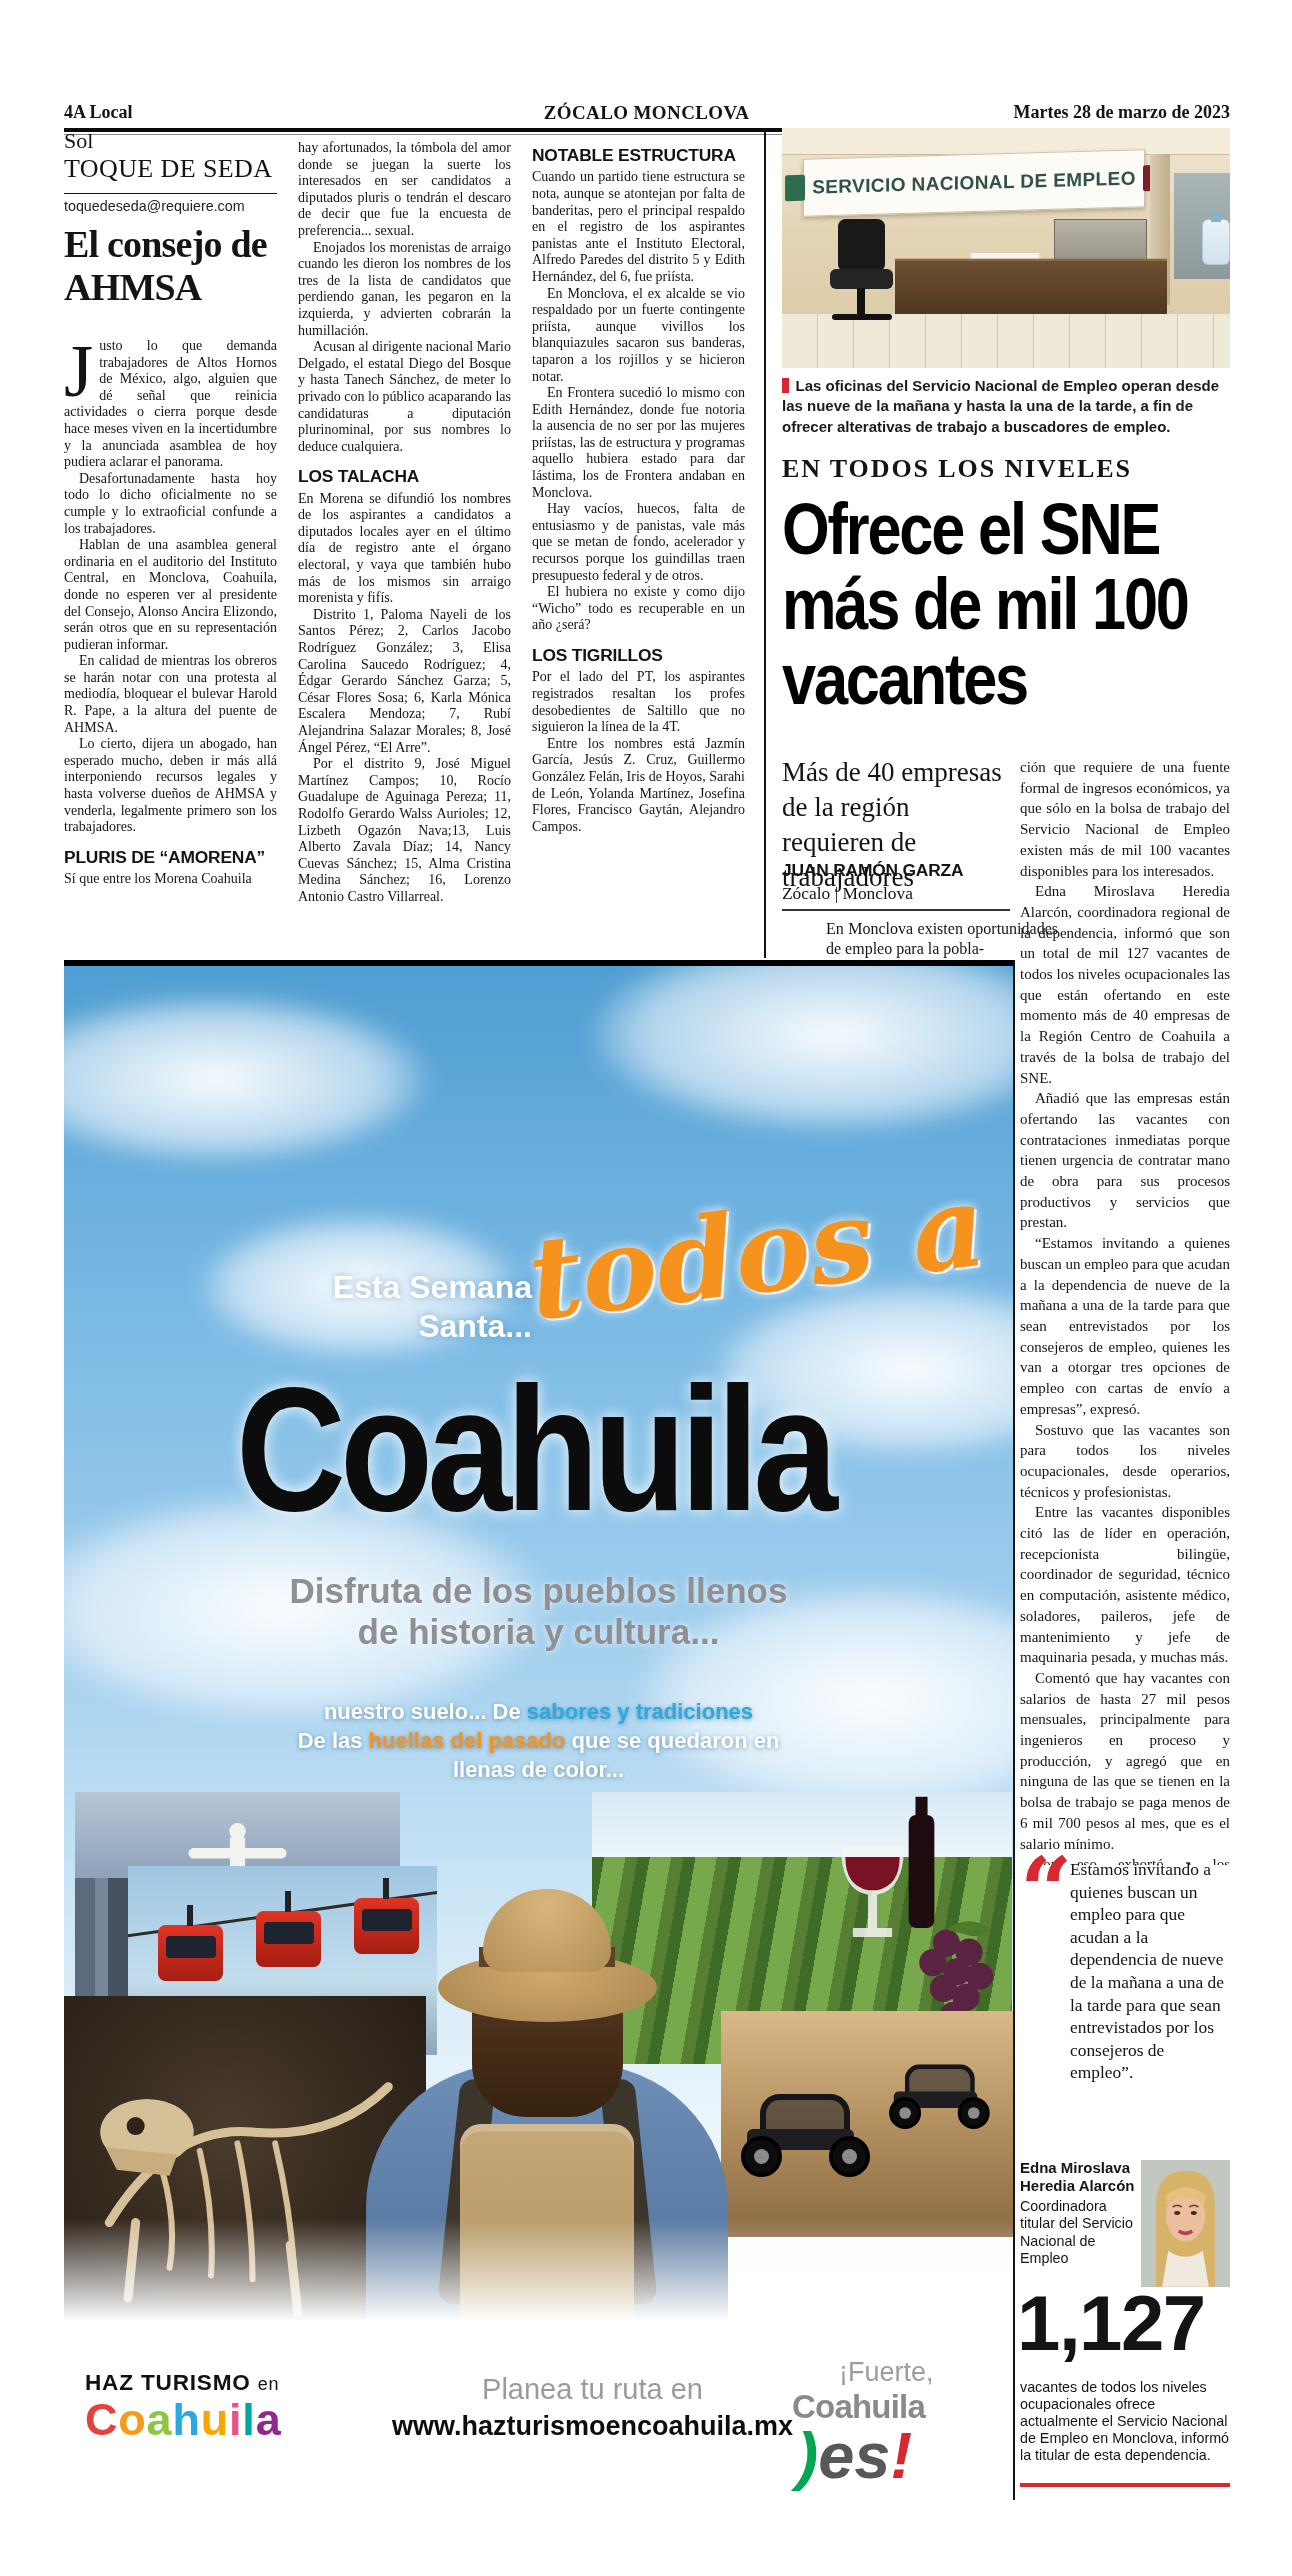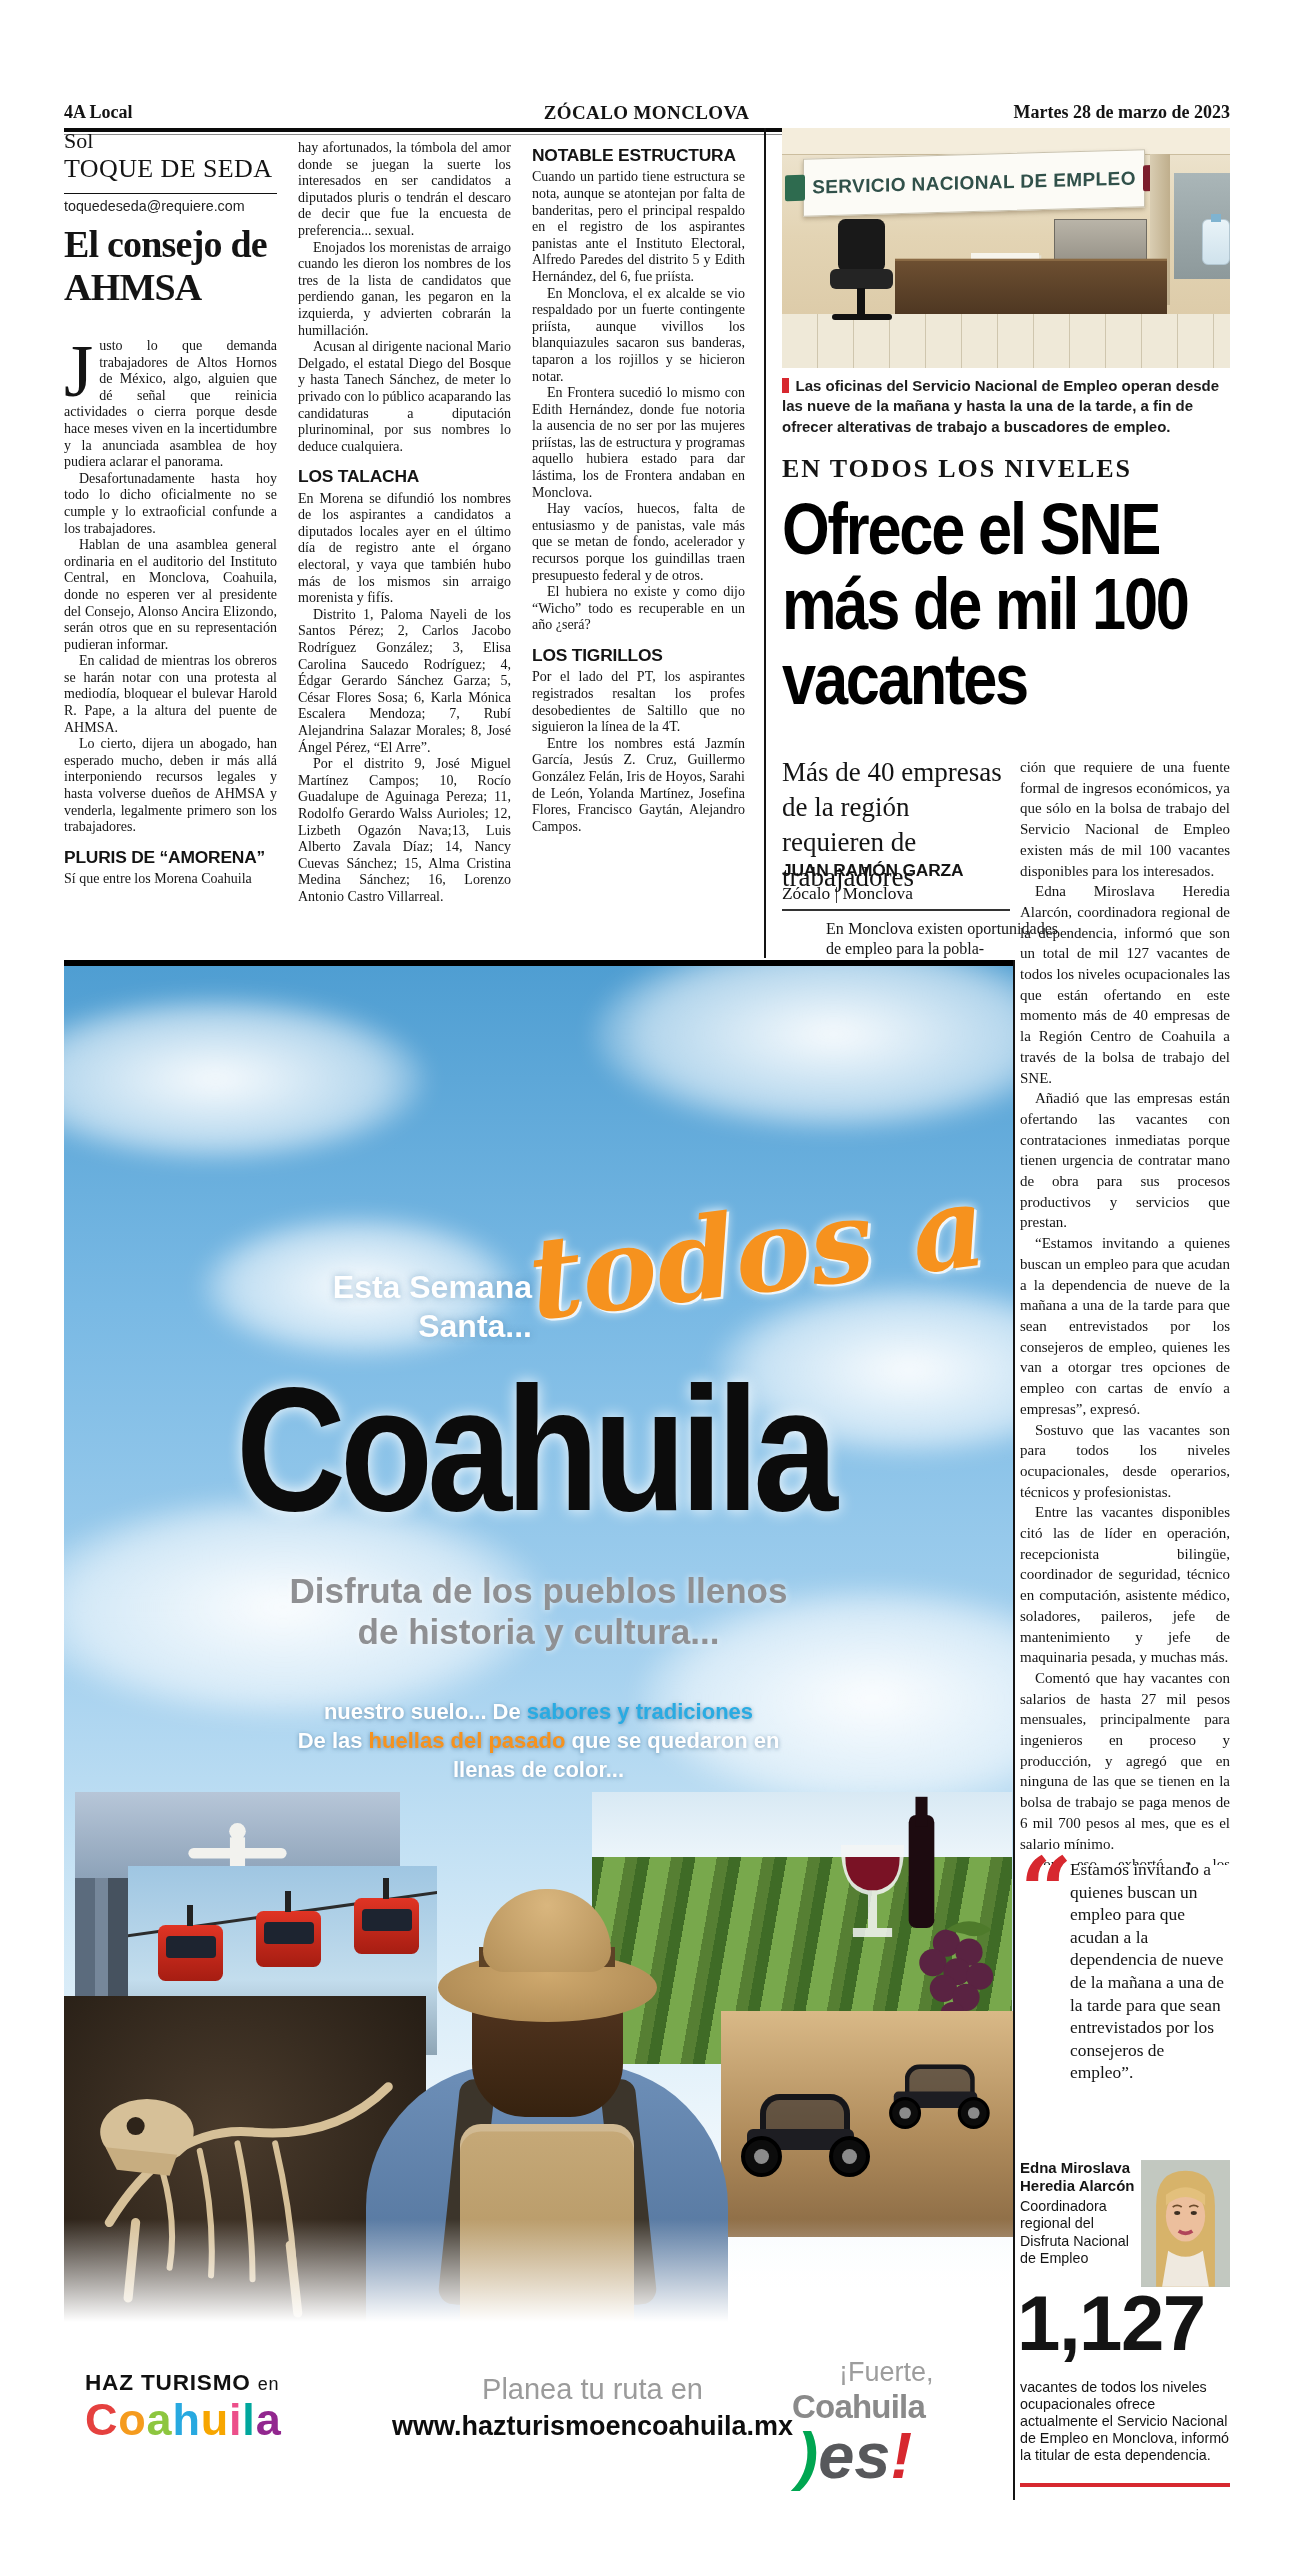--- a/index.html
+++ b/index.html
@@ -250,21 +250,21 @@
     <p class="ind">Entre las vacantes disponibles citó las de líder en operación, recepcionista bilingüe, coordinador de seguridad, técnico en computación, asistente médico, soladores, paileros, jefe de mantenimiento y jefe de maquinaria pesada, y muchas más.</p>
     <p class="ind">Comentó que hay vacantes con salarios de hasta 27 mil pesos mensuales, principalmente para ingenieros en proceso y producción, y agregó que en ninguna de las que se tienen en la bolsa de trabajo se paga menos de 6 mil 700 pesos al mes, que es el salario mínimo.</p>
     <p class="ind">Por eso exhortó a los buscadores de empleo a acudir a las oficinas del SNE, ubicadas en el edificio de la Recaudación de Rentas, para que se les considere para una de las más de mil 100 vacantes que en la actualidad están ofertando importantes empresas.</p>
   </div>
 
   <div class="abs quote-block">
     <div class="qmark">“</div>
     <div class="qtext">Estamos invitando a quienes buscan un empleo para que acudan a la dependencia de nueve de la mañana a una de la tarde para que sean entrevistados por los consejeros de empleo”.</div>
   </div>
   <div class="abs attr-name">Edna Miroslava Heredia Alarcón</div>
-  <div class="abs attr-role">Coordinadora regional del Disfruta Nacional de Empleo</div>
+  <div class="abs attr-role">Coordinadora titular del Servicio Nacional de Empleo</div>
 
   <div class="abs portrait">
     <svg width="89" height="127" viewBox="0 0 118 168">
       <rect x="0" y="0" width="118" height="168" fill="#c2c8c0"></rect>
       <path d="M20 168 L20 60 Q20 14 59 14 Q98 14 98 60 L98 168 Z" fill="#d7b36a"></path>
       <ellipse cx="59" cy="74" rx="26" ry="34" fill="#ecbf9d"></ellipse>
       <path d="M33 60 Q59 38 85 60 L85 46 Q59 26 33 46 Z" fill="#e3c07c"></path>
       <ellipse cx="48" cy="70" rx="4" ry="2.6" fill="#3c2f22"></ellipse>
       <ellipse cx="70" cy="70" rx="4" ry="2.6" fill="#3c2f22"></ellipse>
       <path d="M42 62 Q48 58 54 62" stroke="#6b4a2a" stroke-width="2.4" fill="none"></path>

